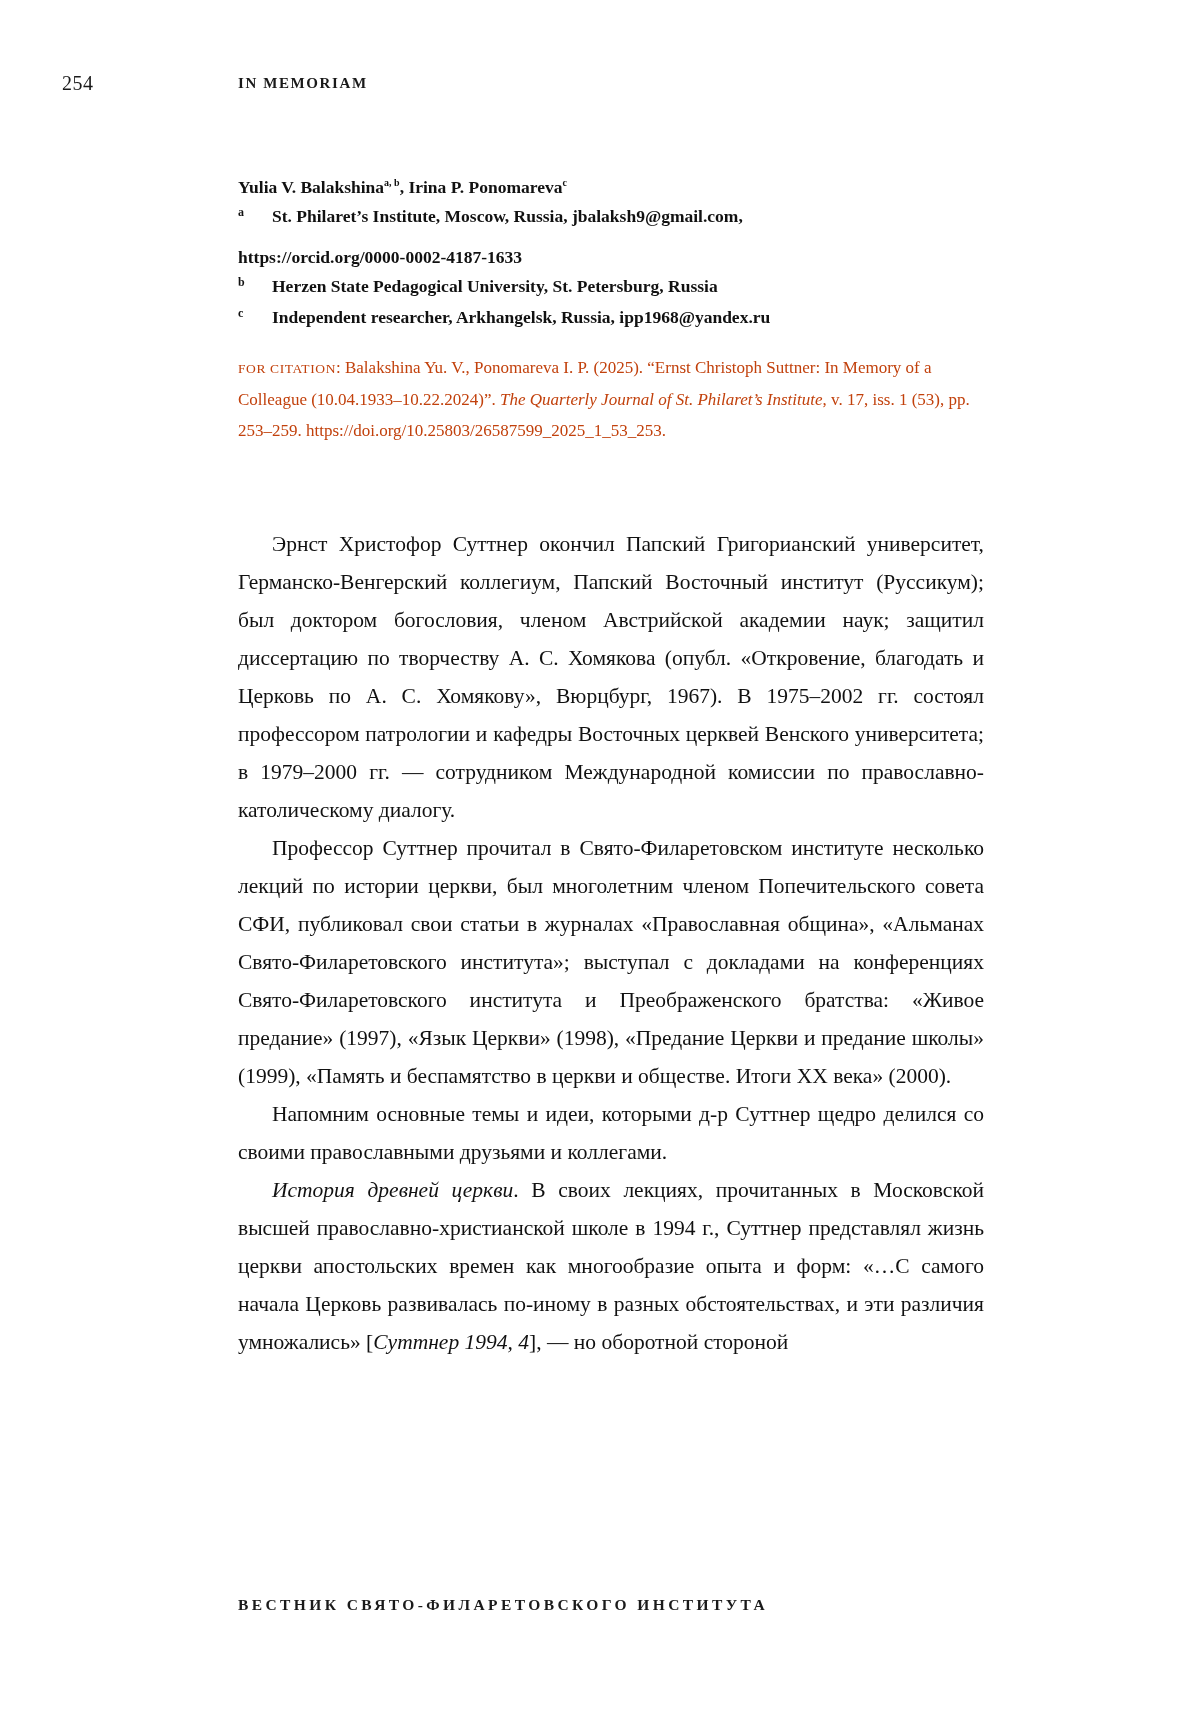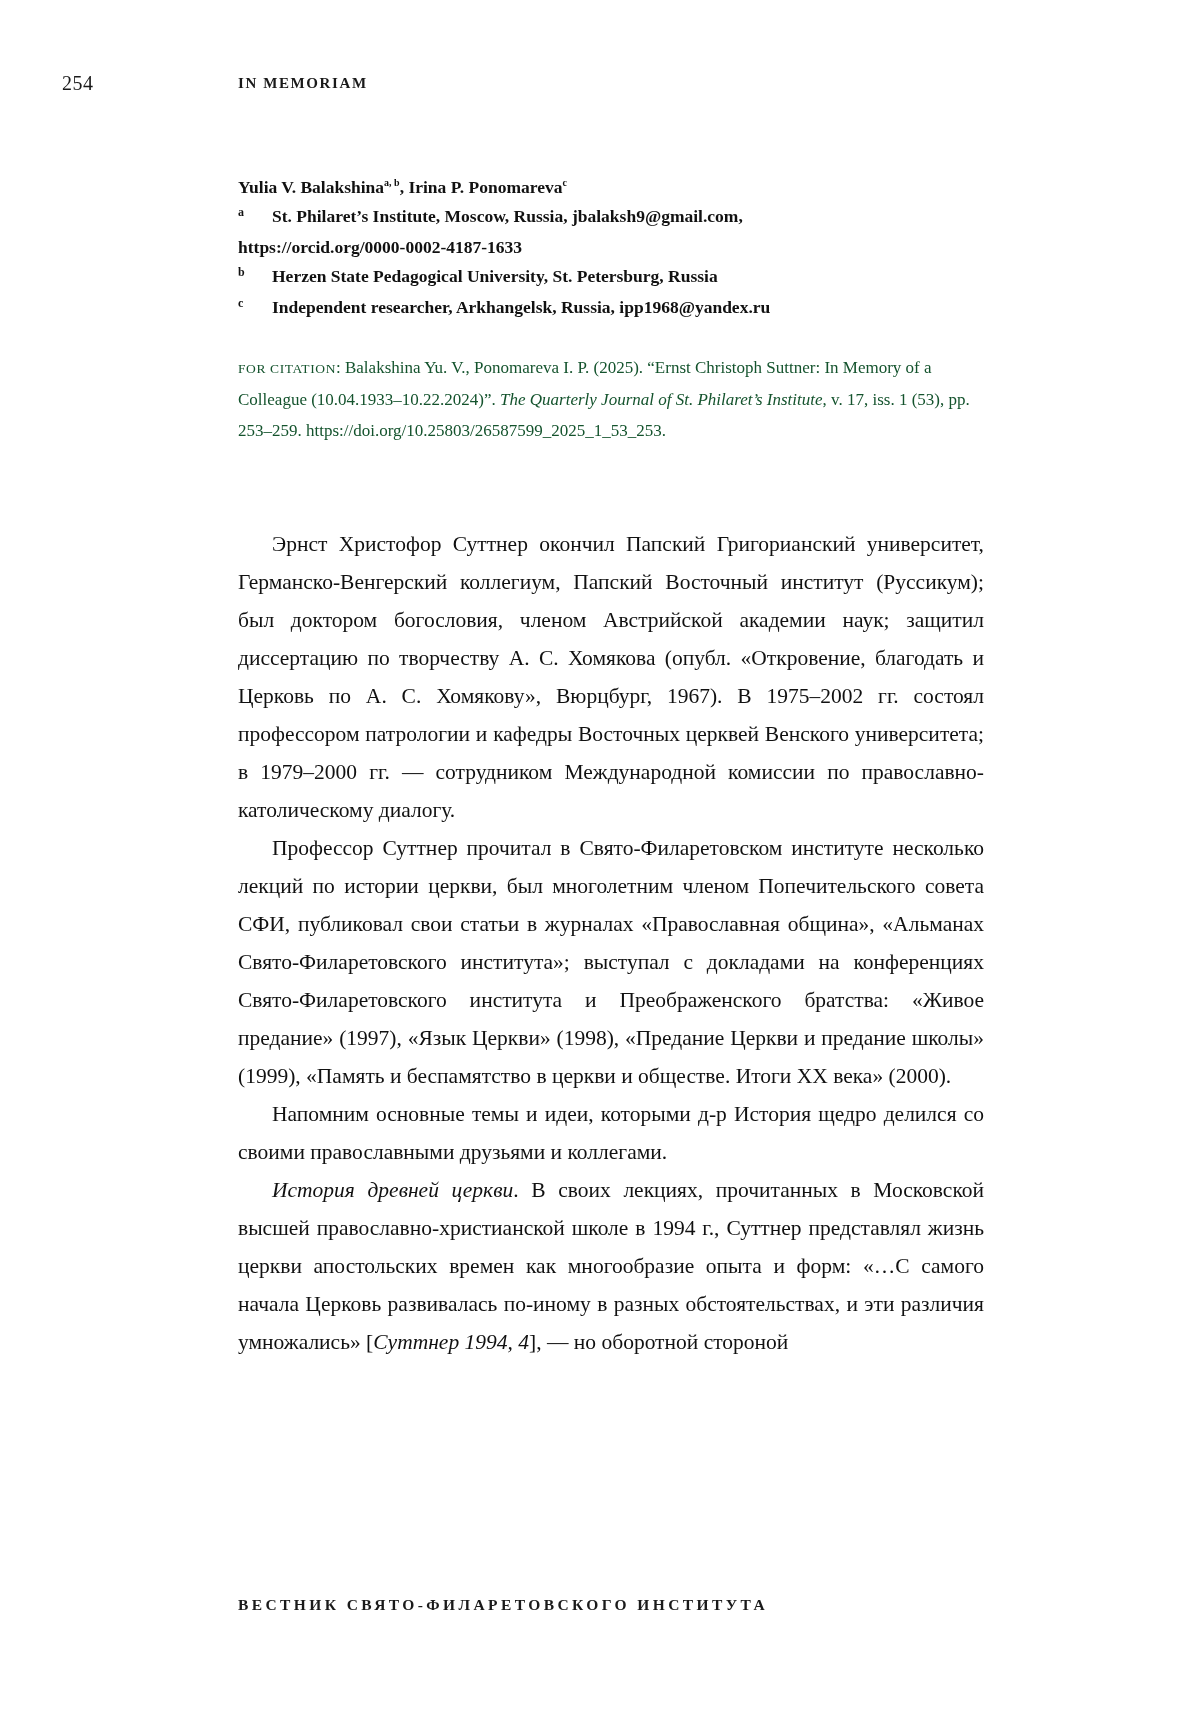--- a/index.html
+++ b/index.html
@@ -82,34 +82,34 @@
   }
   .aff-text {
     flex: 1 1 auto;
   }
   sup.amark {
     font-size: 10px;
     font-weight: bold;
   }
   .orcid-line {
     display: block;
-    margin-top: 0;
+    margin-top: 10px;
   }
 
   
   .citation {
     position: absolute;
     left: 238px;
     top: 352px;
     width: 742px;
     font-family: "Liberation Serif", serif;
     font-size: 17px;
     line-height: 31px;
     text-align: left;
-    color: #14532d;
+    color: #c2410c;
   }
   .citation .smallcaps {
     font-size: 13.5px;
     letter-spacing: 0.6px;
   }
   .citation i { font-style: italic; }
 
   
   .body {
     position: absolute;
@@ -182,21 +182,21 @@
     </div>
   </div>
 
   <div class="citation">
     <span class="smallcaps">FOR CITATION</span><span>: Balakshina Yu. V., Ponomareva I. P. (2025). “Ernst Christoph Suttner: In Memory of a Colleague (10.04.1933–10.22.2024)”. </span><i>The Quarterly Journal of St. Philaret’s Institute</i><span>, v. 17, iss. 1 (53), pp. 253–259. https://doi.org/10.25803/26587599_2025_1_53_253.</span>
   </div>
 
   <div class="body">
     <p>Эрнст Христофор Суттнер окончил Папский Григорианский университет, Германско-Венгерский коллегиум, Папский Восточный институт (Руссикум); был доктором богословия, членом Австрийской академии наук; защитил диссертацию по творчеству А. С. Хомякова (опубл. «Откровение, благодать и Церковь по А. С. Хомякову», Вюрцбург, 1967). В 1975–2002 гг. состоял профессором патрологии и кафедры Восточных церквей Венского университета; в 1979–2000 гг. — сотрудником Международной комиссии по православно-католическому диалогу.</p>
     <p>Профессор Суттнер прочитал в Свято-Филаретовском институте несколько лекций по истории церкви, был многолетним членом Попечительского совета СФИ, публиковал свои статьи в журналах «Православная община», «Альманах Свято-Филаретовского института»; выступал с докладами на конференциях Свято-Филаретовского института и Преображенского братства: «Живое предание» (1997), «Язык Церкви» (1998), «Предание Церкви и предание школы» (1999), «Память и беспамятство в церкви и обществе. Итоги XX века» (2000).</p>
-    <p>Напомним основные темы и идеи, которыми д-р История щедро делился со своими православными друзьями и коллегами.</p>
+    <p>Напомним основные темы и идеи, которыми д-р Суттнер щедро делился со своими православными друзьями и коллегами.</p>
     <p><i>История древней церкви</i><span>. В своих лекциях, прочитанных в Московской высшей православно-христианской школе в 1994 г., Суттнер представлял жизнь церкви апостольских времен как многообразие опыта и форм: «…С самого начала Церковь развивалась по-иному в разных обстоятельствах, и эти различия умножались» [</span><i>Суттнер 1994, 4</i><span>], — но оборотной стороной</span></p>
   </div>
 
   <div class="footer">
     <div class="footer-line1">ВЕСТНИК СВЯТО-ФИЛАРЕТОВСКОГО ИНСТИТУТА</div>
   </div>
 
 </div>
 
 </body></html>

